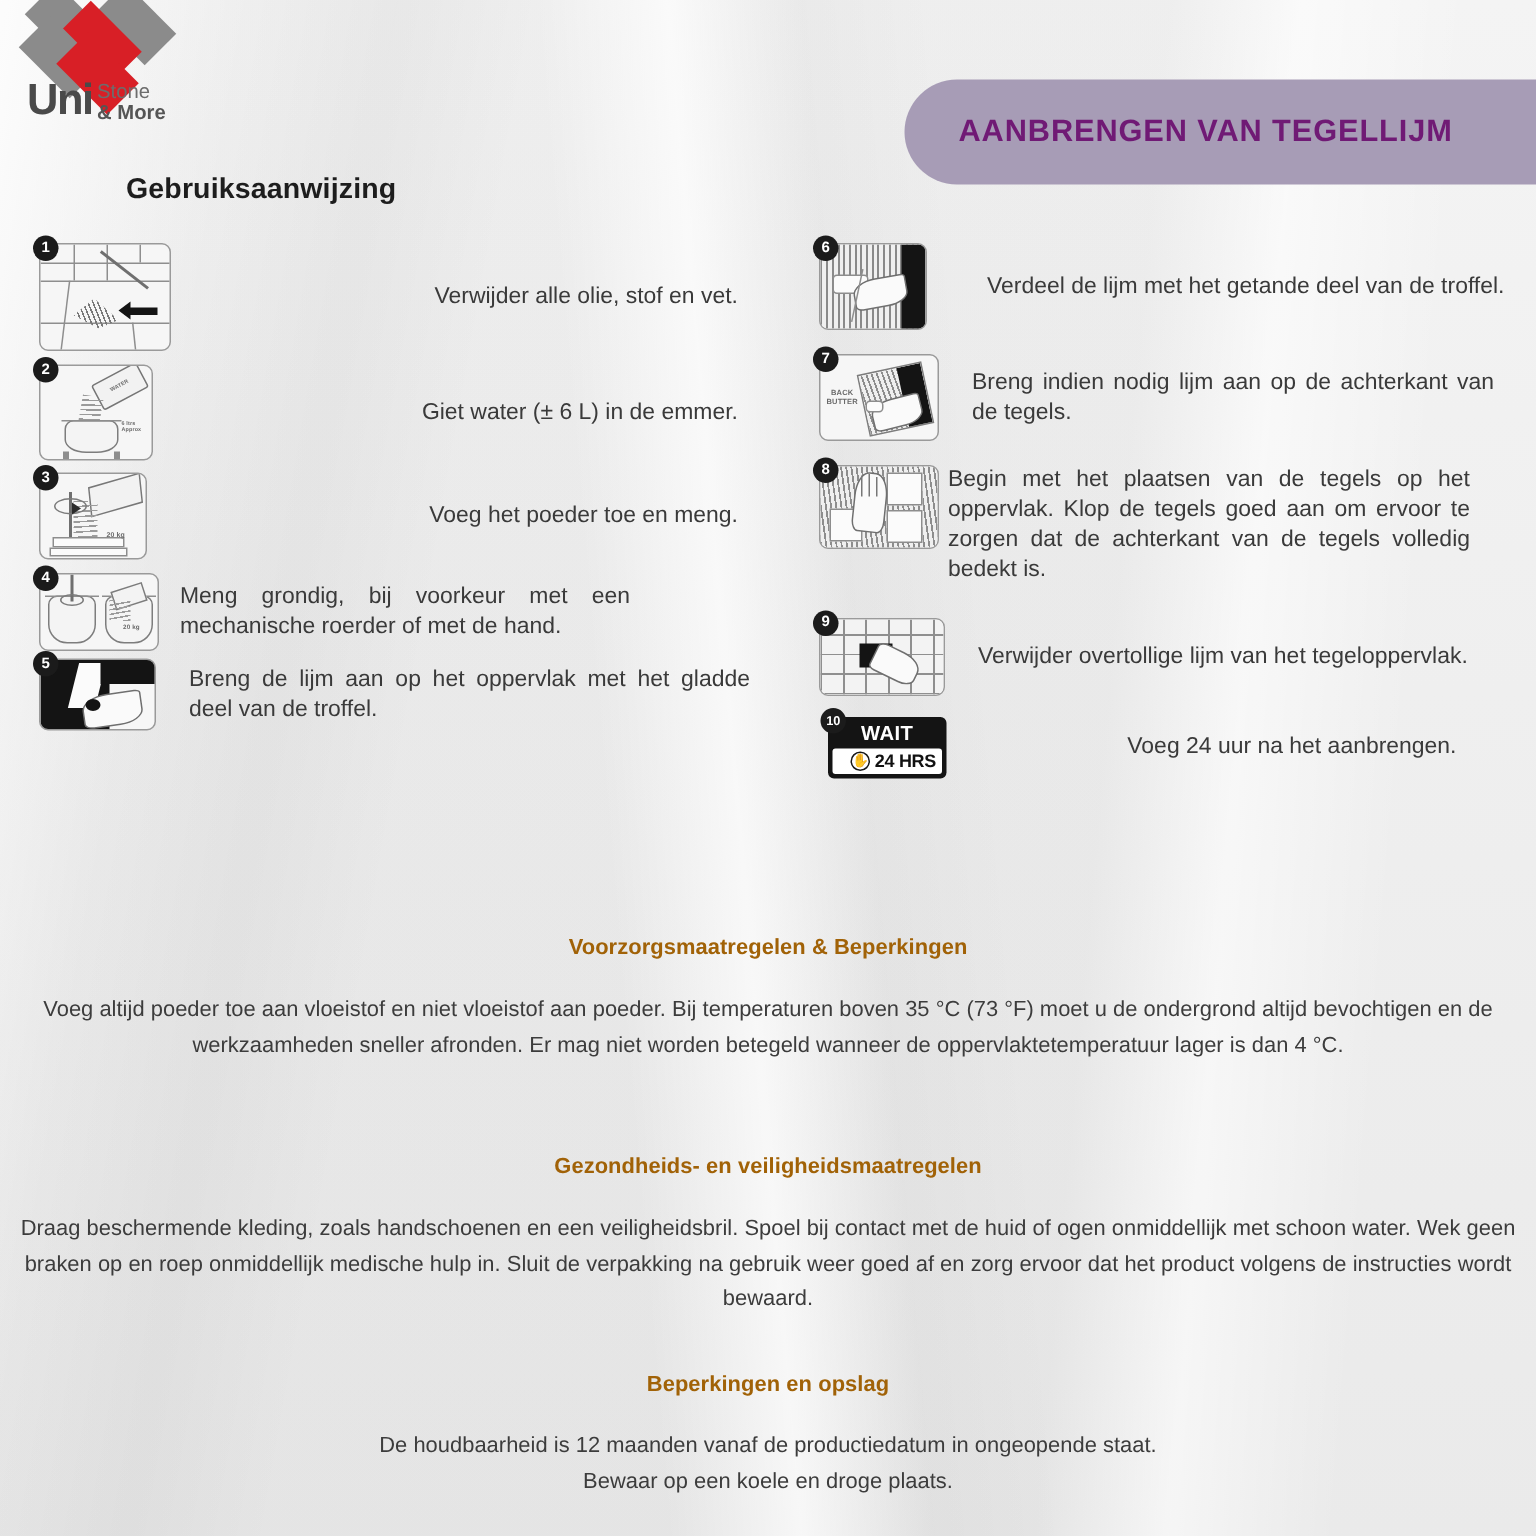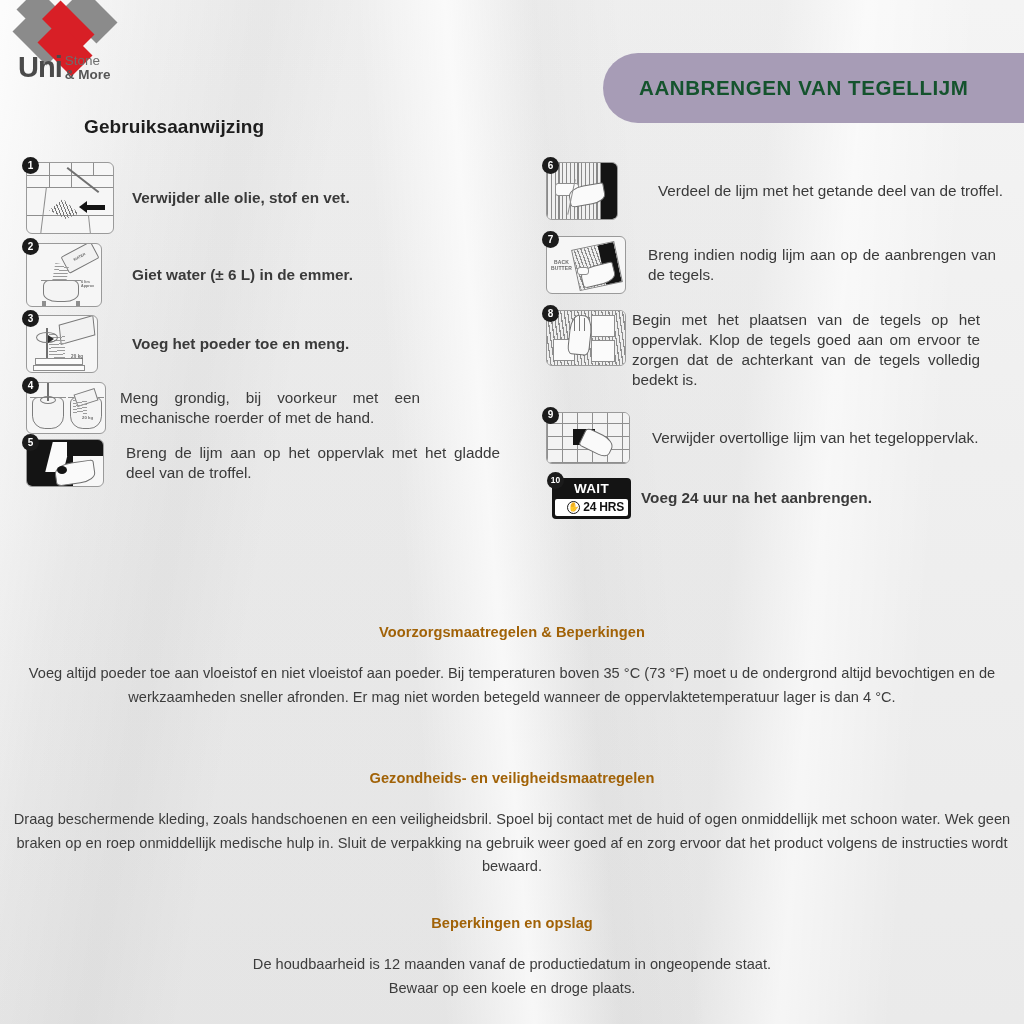--- a/index.html
+++ b/index.html
@@ -37,21 +37,21 @@
   .logo .smore{ margin-left:3px; font-size:13.5px; color:#6d6d6d; line-height:1.03; font-weight:500; }
   .logo .smore b{ font-weight:bold; color:#555; }
 
   
   .banner{
     position:absolute; left:603px; top:53px; width:460px; height:70px;
     background:#a79cb6; border-radius:40px 0 0 40px;
     display:flex; align-items:center;
   }
   .banner-title{
-    margin-left:36px; font-size:20.5px; font-weight:bold; color:#14532d;
+    margin-left:36px; font-size:20.5px; font-weight:bold; color:#701a75;
     letter-spacing:.6px; white-space:nowrap;
   }
 
   
   .usage-heading{
     position:absolute; left:84px; top:116px;
     font-size:19px; font-weight:bold; color:#1d1d1d; letter-spacing:.1px;
   }
 
   
@@ -68,21 +68,21 @@
     line-height:1;
   }
   .thumb{
     border:1.3px solid #9a9a9a; border-radius:6px; background:#f6f6f6;
     overflow:hidden; position:relative;
   }
   .step-text{
     font-size:15.3px; line-height:1.30; color:#3a3a3a;
     text-align:justify; align-self:center;
   }
-  .step-text.nojust{ text-align:left;font-weight:bold; }
+  .step-text.nojust{ text-align:right; }
 
   
   .ln{ position:absolute; background:#8e8e8e; }
   .hatch{
     position:absolute; inset:0;
     background:repeating-linear-gradient(82deg,#8d8d8d 0 1.2px,#efefef 1.2px 3.4px);
   }
   .hatch-v{
     position:absolute; inset:0;
     background:repeating-linear-gradient(90deg,#8a8a8a 0 1.3px,#f0f0f0 1.3px 3.8px);
@@ -297,21 +297,21 @@
             <div class="microlabel" style="position:relative;font-size:5px;">BUTTER</div>
           </div>
           <div style="position:absolute;left:28px;top:8px;width:44px;height:42px;transform:rotate(-12deg);overflow:hidden;border:1px solid #7d7d7d;">
             <div class="hatch"></div>
             <div class="dark" style="right:0;top:0;width:16px;height:42px;"></div>
           </div>
           <div class="hand" style="left:34px;top:28px;width:34px;height:20px;transform:rotate(-14deg);"></div>
           <div class="white-shape" style="left:30px;top:30px;width:12px;height:8px;border-radius:3px;"></div>
         </div>
       </div>
-      <div class="step-text" style="margin-left:22px;width:348px;">Breng indien nodig lijm aan op de aanbrengen van de tegels.</div>
+      <div class="step-text" style="margin-left:22px;width:348px;">Breng indien nodig lijm aan op de achterkant van de tegels.</div>
     </div>
 
     <div class="step" style="margin-bottom:22px;">
       <div class="thumb-wrap">
         <div class="badge">8</div>
         <div class="thumb" style="width:80px;height:56px;">
           <div class="hatch"></div>
           <div class="white-shape" style="left:44px;top:4px;width:24px;height:22px;"></div>
           <div class="white-shape" style="left:44px;top:29px;width:24px;height:22px;"></div>
           <div class="white-shape" style="left:6px;top:28px;width:22px;height:22px;"></div>

